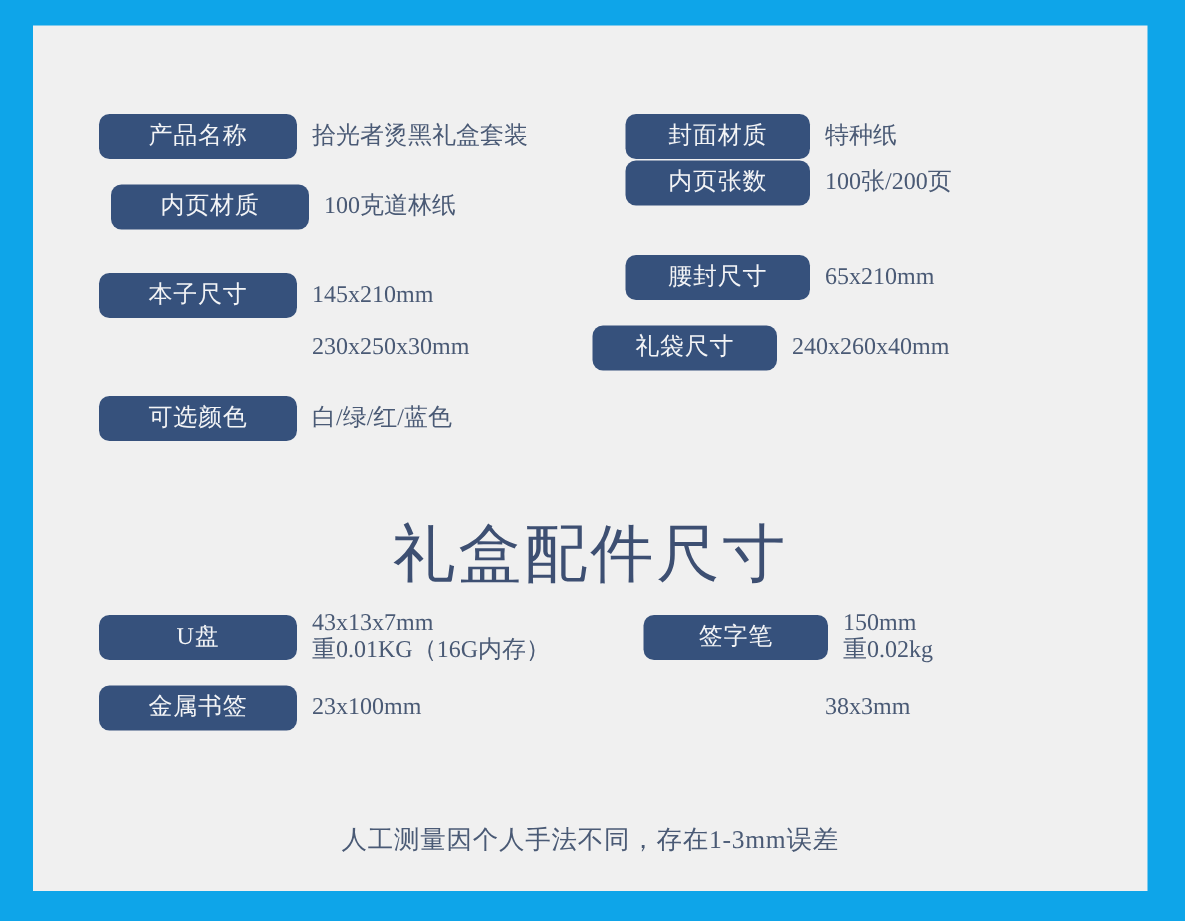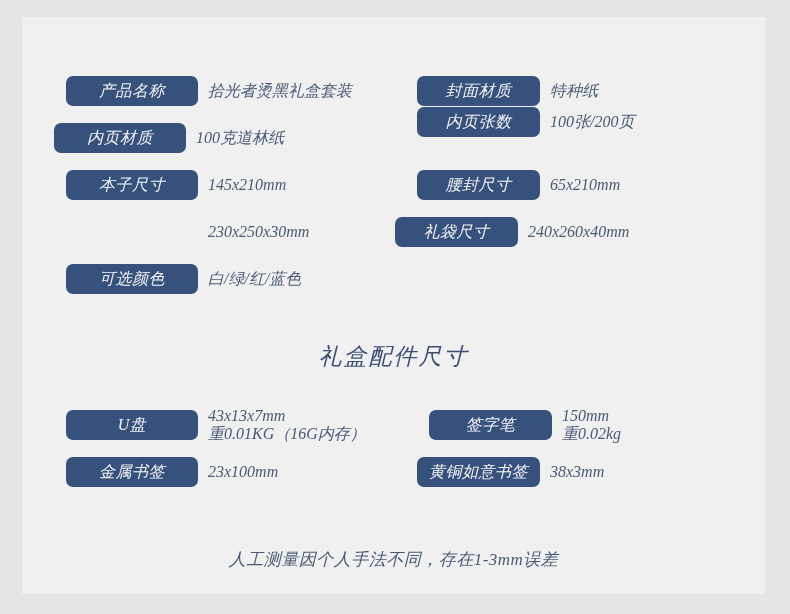--- a/index.html
+++ b/index.html
@@ -81,21 +81,21 @@
   }
   .value.two-line span { display: block; }
 
   
   #section-title {
     position: absolute;
     left: 0;
     top: 324px;
     width: 743px;
     text-align: center;
-    font-size: 23px;
+    font-size: 42px;
     color: #3d4f72;
     font-family: "Liberation Serif", "DejaVu Serif", serif;
     letter-spacing: 2px;
   }
 
   
   #footer-note {
     position: absolute;
     left: 0;
     top: 531px;
@@ -103,36 +103,36 @@
     text-align: center;
     font-size: 17px;
     color: #4a5a75;
     font-family: "Liberation Serif", "DejaVu Serif", serif;
     letter-spacing: 0.5px;
   }
 </style>
 </head>
 <body>
 
-<div id="page" style="background: #e5e5e5; font-style: italic;">
+<div id="page" style="background: #0ea5e9;">
   <div id="panel" style="background: rgb(240, 240, 240);">
 
     <div class="spec-grid">
 
       <div class="spec-row" style="left:44px; top:59px; width:340px;">
         <div class="badge col-left" style="background: rgb(54, 81, 124); color: rgb(243, 244, 246);">产品名称</div>
         <div class="value" style="left: 142px; color: rgb(74, 90, 117);">拾光者烫黑礼盒套装</div>
       </div>
 
-      <div class="spec-row" style="left:32px; top:106px; width:340px;">
+      <div class="spec-row" style="left:52px; top:106px; width:340px;">
         <div class="badge col-left" style="background: rgb(54, 81, 124); color: rgb(243, 244, 246);">内页材质</div>
         <div class="value" style="left: 142px; color: rgb(74, 90, 117);">100克道林纸</div>
       </div>
 
-      <div class="spec-row" style="left:44px; top:153px; width:340px;padding-left:28px;">
+      <div class="spec-row" style="left:44px; top:165px; width:340px;padding-left:28px;">
         <div class="badge col-left" style="background: rgb(54, 81, 124); color: rgb(243, 244, 246);">本子尺寸</div>
         <div class="value" style="left: 142px; color: rgb(74, 90, 117);">145x210mm</div>
       </div>
 
       <div class="spec-row" style="left:44px; top:200px; width:340px;">
         <div class="value" style="left: 142px; color: rgb(74, 90, 117);">230x250x30mm</div>
       </div>
 
       <div class="spec-row" style="left:44px; top:247px; width:340px;">
         <div class="badge col-left" style="background: rgb(54, 81, 124); color: rgb(243, 244, 246);">可选颜色</div>
@@ -179,21 +179,20 @@
 
       <div class="spec-row" style="left:395px; top:393px; width:340px;margin-left:12px;">
         <div class="badge col-right" style="background: rgb(54, 81, 124); color: rgb(243, 244, 246);">签字笔</div>
         <div class="value two-line" style="left: 133px; color: rgb(74, 90, 117);">
           <span>150mm</span>
           <span>重0.02kg</span>
         </div>
       </div>
 
       <div class="spec-row" style="left:395px; top:440px; width:340px;">
-        <div class="badge col-right" style="background: rgb(54, 81, 124); color: rgb(243, 244, 246);">黄铜如意书签</div>
         <div class="value" style="left: 133px; color: rgb(74, 90, 117);">38x3mm</div>
       </div>
     </div>
 
     <div id="footer-note" style="color: rgb(74, 90, 117);">人工测量因个人手法不同，存在1-3mm误差</div>
 
   </div>
 </div>
 
 </body></html>

